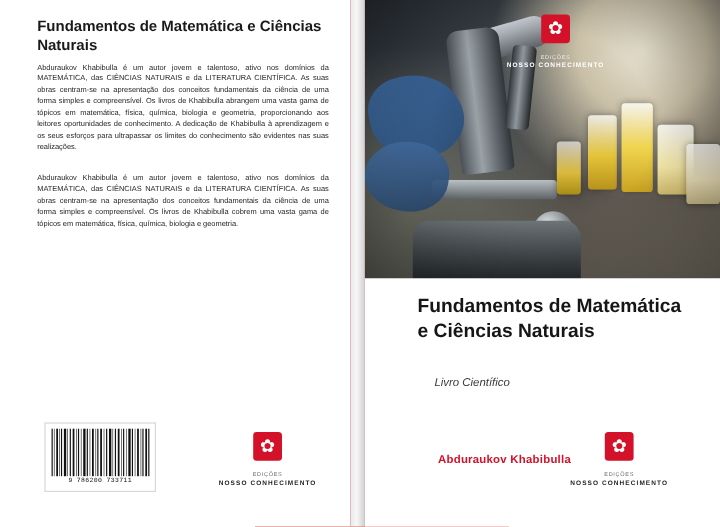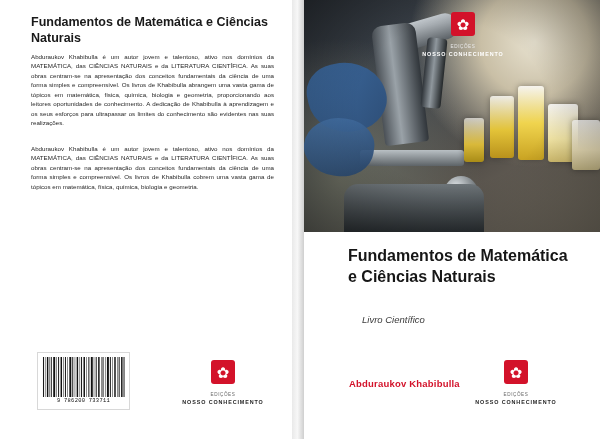--- a/index.html
+++ b/index.html
@@ -267,21 +267,21 @@
   .front-subtitle {
     position: absolute;
     left: 58px;
     top: 82px;
     font-size: 9.5px;
     font-style: italic;
     color: #3b3b3b;
   }
   .front-author {
     position: absolute;
-    left: 45px;
+    left: 61px;
     top: 146px;
     font-size: 9.5px;
     font-weight: bold;
     color: #d3122a;
     letter-spacing: .2px;
   }
   .pub-front {
     position: absolute;
     left: 152px;
     top: 128px;

